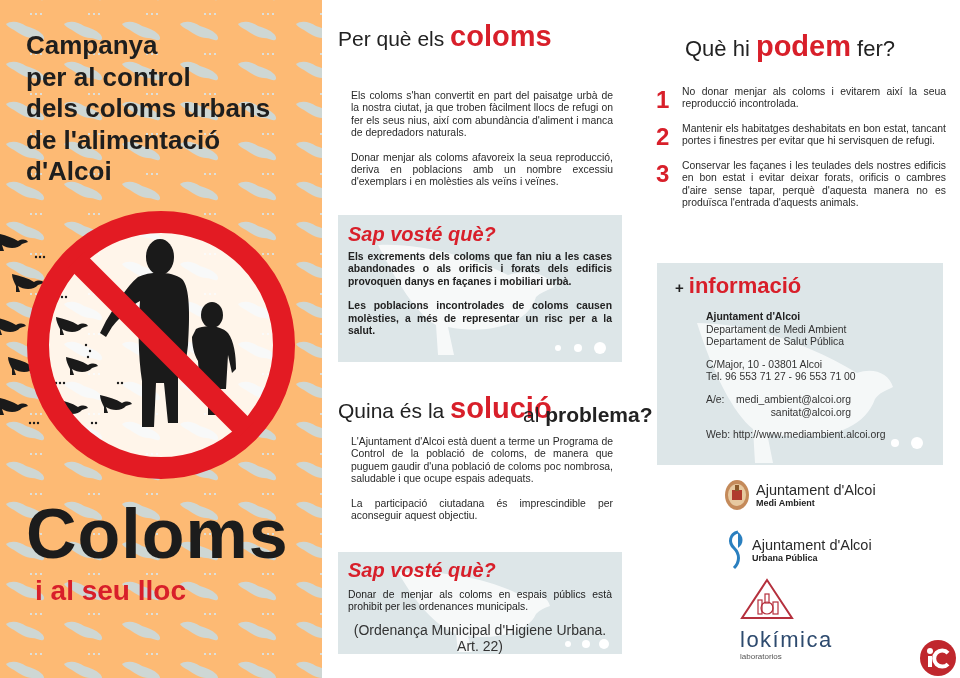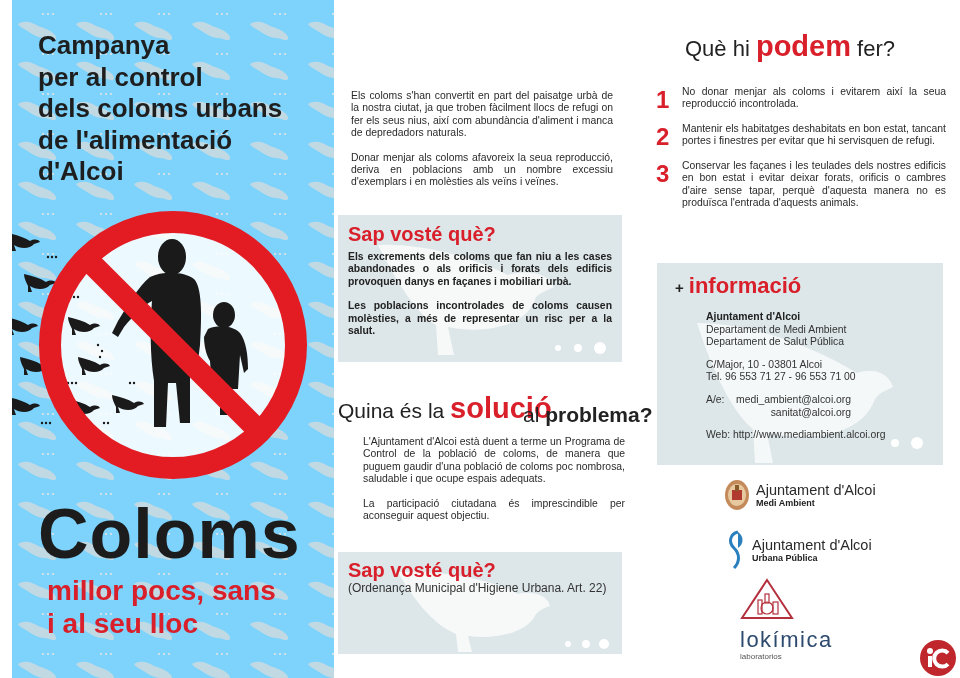--- a/index.html
+++ b/index.html
@@ -1,20 +1,20 @@
 <!DOCTYPE html>
 <html><head>
 <meta charset="utf-8">
 <style>
   * { box-sizing: border-box; margin: 0; padding: 0; }
   html, body { width: 960px; height: 678px; overflow: hidden; background: #ffffff; }
   body { font-family: "Liberation Sans", sans-serif; color: #222; position: relative; }
 
   .panel { position: absolute; top: 0; height: 678px; }
-  #panel-left { left: 12px; width: 322px; overflow: hidden; background: #7dd3fc; }
+  #panel-left { left: 0; width: 322px; overflow: hidden; background: #fdba74; }
   #panel-mid { left: 322px; width: 318px; }
   #panel-right { left: 640px; width: 320px; }
 
   
   .pattern { position: absolute; inset: 0; }
   .pattern svg { width: 100%; height: 100%; display: block; }
 
   .title-campaign {
     position: absolute; left: 26px; top: 30px; width: 290px;
     font-weight: bold; font-size: 26px; line-height: 31.5px; color: #1e1e1e;
@@ -43,27 +43,27 @@
     position: absolute; font-size: 10.4px; line-height: 12.4px; color: #2a2a2a;
     text-align: justify;
   }
   .body-text p { margin-bottom: 12px; }
 
   .box {
     position: absolute; background: #dde6e8; overflow: hidden;
   }
   .box .box-bird { position: absolute; inset: 0; }
   .box-title {
-    position: relative; font-weight: bold; color: #d81f2a;
+    position: relative; font-weight: bold; font-style: italic; color: #d81f2a;
     font-size: 20px; line-height: 22px;
   }
   .box-text { position: relative; font-size: 10.4px; line-height: 12.4px; color: #222; text-align: justify; }
   .box-text.bold { font-weight: bold; }
   .box-text p { margin-bottom: 12px; }
-  .box-note { position: relative; font-size: 12px; color: #333; }
+  .box-note { position: relative; font-size: 14px; color: #333; text-align: center; }
 
   
   .num-list { position: absolute; left: 16px; top: 86px; width: 290px; }
   .num-item { display: flex; align-items: flex-start; margin-bottom: 11px; }
   .num-item .n {
     width: 26px; flex: none; font-weight: bold; font-size: 24px; line-height: 24px; color: #d81f2a;
     margin-top: 2px;
   }
   .num-item .t { font-size: 10.4px; line-height: 12.4px; color: #2a2a2a; text-align: justify; }
 
@@ -175,27 +175,29 @@
         <path d="M196 124 C204 120,220 120,228 128 C234 136,236 150,236 164 L232 168 L228 150 L226 184 L218 184 L216 210 L208 210 L208 184 L200 184 L198 156 C194 150,192 140,192 132 Z"></path>
       </g>
 
       <circle cx="161" cy="140" r="123" fill="none" stroke="#e31b23" stroke-width="22"></circle>
       <line x1="76" y1="55" x2="246" y2="225" stroke="#e31b23" stroke-width="22"></line>
     </svg>
   </div>
 
   <div class="big-word">Coloms</div>
   <div class="slogan">
-    <span>millor pocs, sans</span>
     <span>i al seu lloc</span>
   </div>
 </div>
 
 <div class="panel" id="panel-mid">
   <div class="heading" style="left:16px; top:20px; width:300px; height:60px;">
+    <div class="h-line" style="left:0; top:0; font-size:21px;">
+      <span>Per què els </span><span class="big" style="font-size:29px;">coloms</span>
+    </div>
   </div>
 
   <div class="body-text" style="left:29px; top:90px; width:262px;">
     <p>Els coloms s'han convertit en part del paisatge urbà de la nostra ciutat, ja que troben fàcilment llocs de refugi on fer els seus nius, així com abundància d'aliment i manca de depredadors naturals.</p>
     <p>Donar menjar als coloms afavoreix la seua reproducció, deriva en poblacions amb un nombre excessiu d'exemplars i en molèsties als veïns i veïnes.</p>
   </div>
 
   <div class="box" style="left:16px; top:215px; width:284px; height:147px; padding:8px 10px 0 10px;">
     <svg class="box-bird" viewBox="0 0 284 147">
       <path d="M40 30 C80 28,130 40,170 60 C190 54,210 58,216 72 C208 76,202 78,198 82 C190 110,150 120,110 112 L116 140 L100 140 L98 110 C80 100,60 70,40 30 Z" fill="#ffffff" opacity="0.75"></path>
@@ -212,33 +214,34 @@
 
   <div class="heading" style="left:16px; top:372px; width:300px; height:60px;">
     <div class="h-line" style="left:0; top:0; font-size:21px;margin-top:20px;">
       <span>Quina és la </span><span class="big" style="font-size:29px;">solució</span>
     </div>
     <div class="h-line" style="left:142px; top:31px; font-size:21px;margin-left:43px;">
       <span>al </span><span class="bold">problema?</span>
     </div>
   </div>
 
-  <div class="body-text" style="left:41px; top:436px; width:262px;">
+  <div class="body-text" style="left:29px; top:436px; width:262px;">
     <p>L'Ajuntament d'Alcoi està duent a terme un Programa de Control de la població de coloms, de manera que puguem gaudir d'una població de coloms poc nombrosa, saludable i que ocupe espais adequats.</p>
     <p>La participació ciutadana és imprescindible per aconseguir aquest objectiu.</p>
   </div>
 
   <div class="box" style="left:16px; top:552px; width:284px; height:102px; padding:7px 10px 0 10px;">
     <svg class="box-bird" viewBox="0 0 284 102">
       <path d="M60 20 C100 18,150 26,180 42 C196 38,210 44,212 54 C206 56,202 58,198 62 C190 80,160 88,130 84 L134 100 L120 100 L118 82 C98 74,78 52,60 20 Z" fill="#ffffff" opacity="0.75"></path>
       <circle cx="230" cy="92" r="3" fill="#fff"></circle>
         <circle cx="248" cy="92" r="4" fill="#fff"></circle>
         <circle cx="266" cy="92" r="5" fill="#fff"></circle>
     </svg>
     <div class="box-title">Sap vosté què?</div>
+    <div class="box-text" style="margin-top:8px; margin-bottom:8px;">Donar de menjar als coloms en espais públics està prohibit per les ordenances municipals.</div>
     <div class="box-note">(Ordenança Municipal d'Higiene Urbana. Art. 22)</div>
   </div>
 </div>
 
 <div class="panel" id="panel-right">
   <div class="heading h-line" style="left:45px; top:30px; font-size:22px;">
     <span>Què hi </span><span class="big" style="font-size:29px;">podem</span><span> fer?</span>
   </div>
 
   <div class="num-list">

